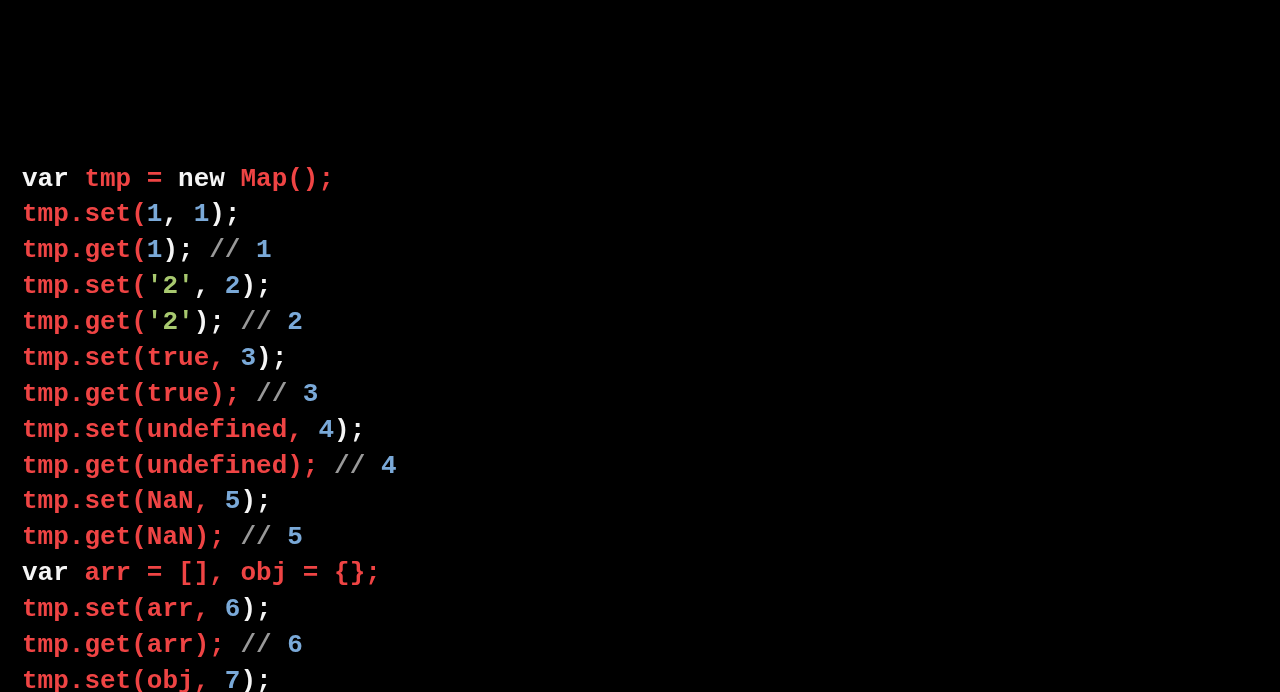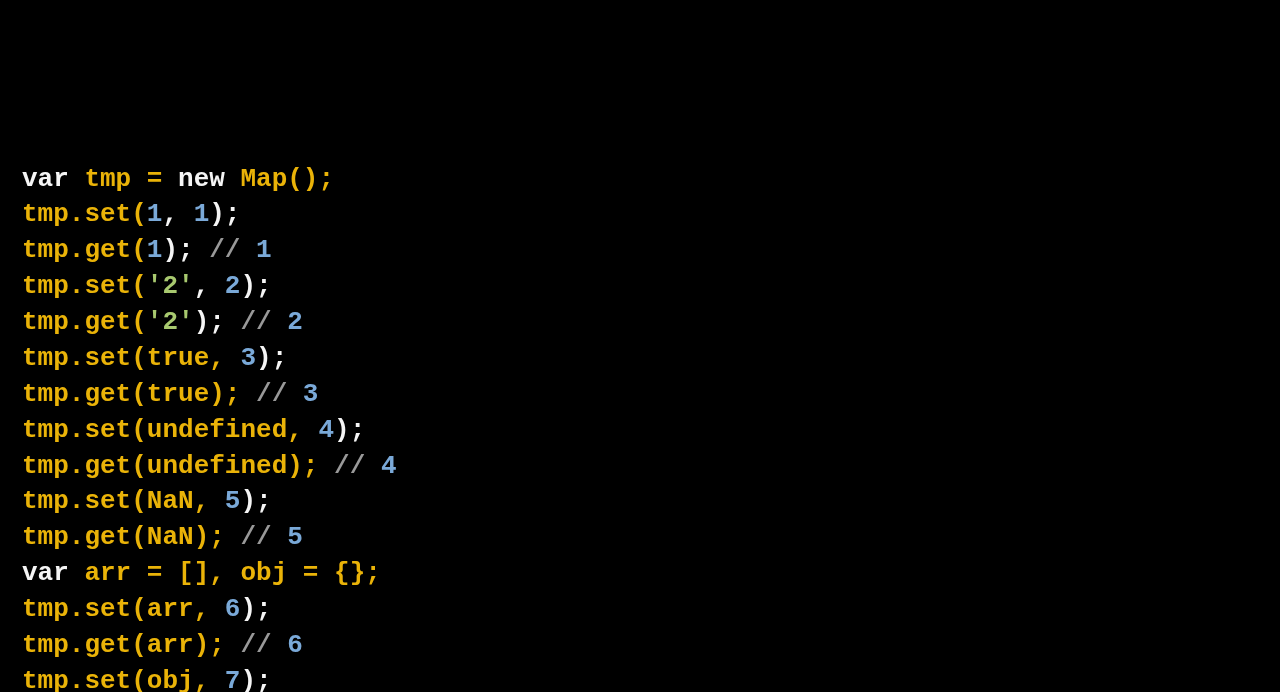--- a/index.html
+++ b/index.html
@@ -9,21 +9,21 @@
       height: 692px;
       font-family: "Consolas", "Courier New", monospace;
       font-size: 26px;
       font-weight: bold;
       line-height: 1.38;
       padding: 18px 22px;
       color: #f5f5f5;
       white-space: pre;
     }
     .kw   { color: #f5f5f5; }
-    .id   { color: #eab308; }
+    .id   { color: #ef4444; }
     .pn   { color: #f5f5f5; }
     .num  { color: #7aa9d8; }
     .str  { color: #a8c96f; }
     .cmt  { color: #999999; }
     .cnum { color: #7aa9d8; }
   </style>
 </head>
 <body>
 
 

